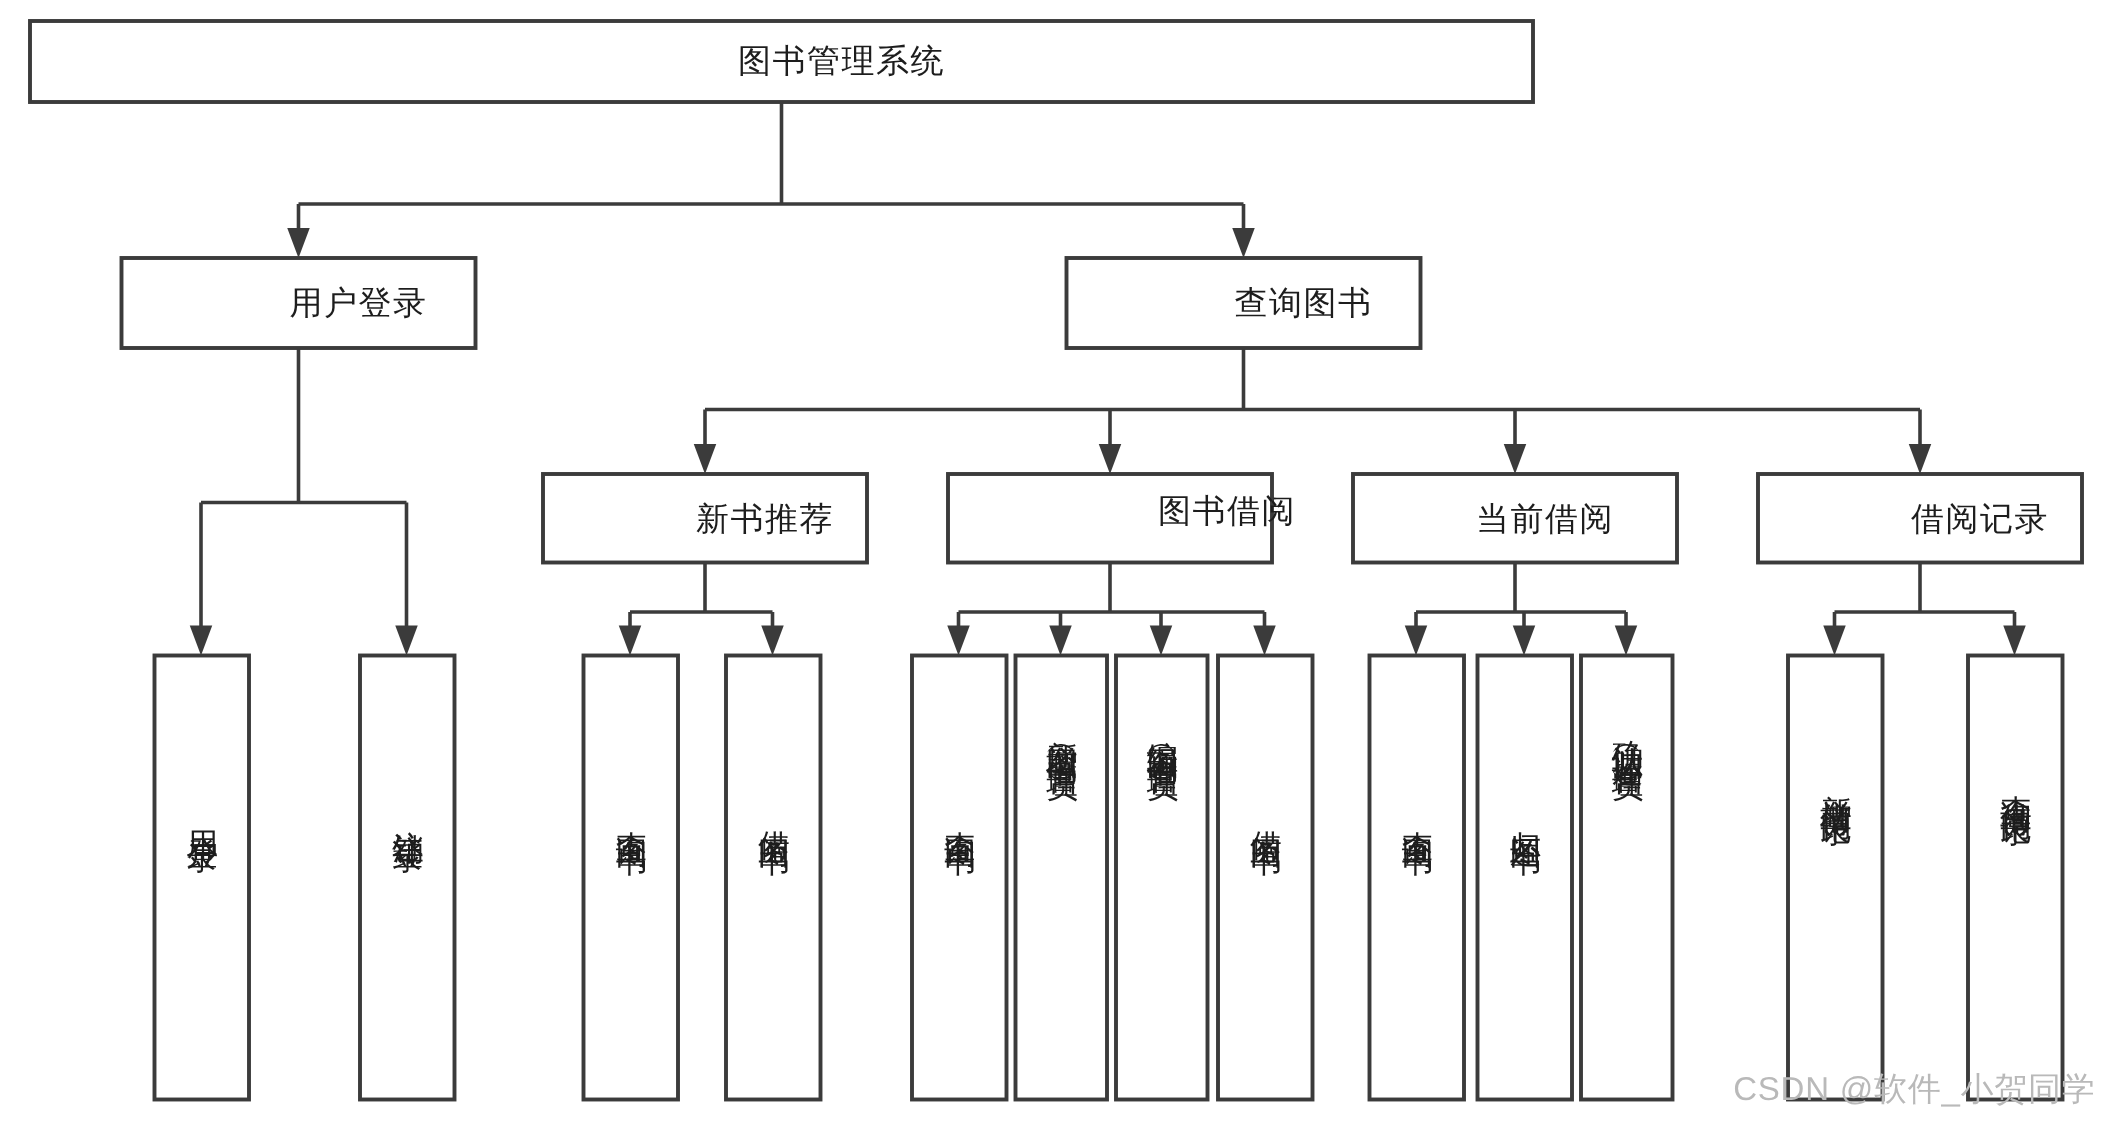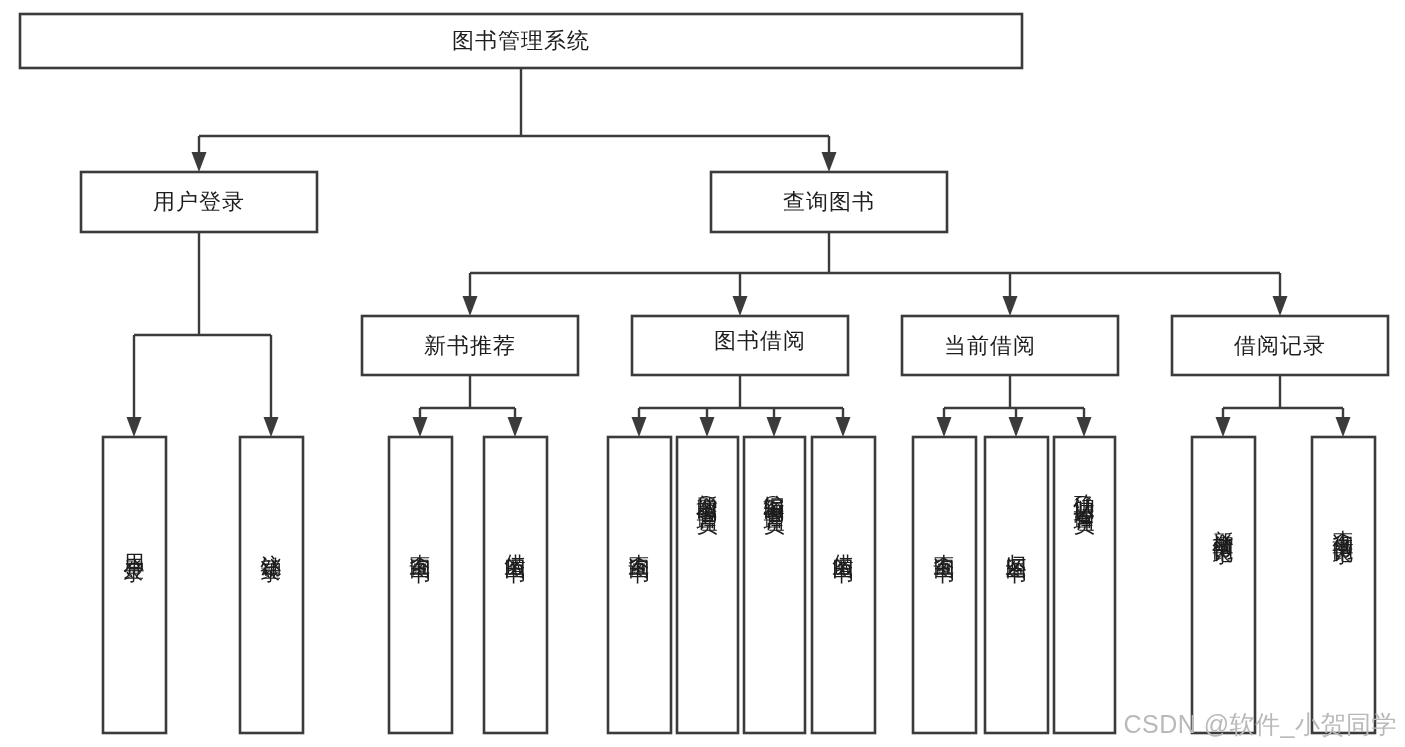--- a/index.html
+++ b/index.html
@@ -55,34 +55,35 @@
     letter-spacing: 3px;
     color: #1d1d1d;
     white-space: nowrap;
   }
   .hlabel-wrap {
     position: absolute;
     display: flex;
     align-items: center;
     justify-content: center;
     pointer-events: none;
+    margin-left: 40px;
   }
   .hlabel-text {
     font-family: "Liberation Sans", "DejaVu Sans", sans-serif;
     font-size: 22px;
     color: #1d1d1d;
     letter-spacing: 1px;
     white-space: nowrap;
   }
   .watermark {
     position: absolute;
     right: 8px;
     bottom: 6px;
     font-family: "Liberation Sans", "DejaVu Sans", sans-serif;
-    font-size: 25px;
+    font-size: 22px;
     color: #b9b9b9;
     letter-spacing: 0.5px;
     white-space: nowrap;
     pointer-events: none;
   }
 </style>
 </head>
 <body>
 
 <div id="diagram-root">
@@ -172,21 +173,21 @@
       </div>
       <div class="hlabel-wrap" style="left: 81px; top: 172px; width: 236px; height: 60px;">
         <div class="hlabel-text">用户登录</div>
       </div>
       <div class="hlabel-wrap" style="left: 711px; top: 172px; width: 236px; height: 60px;">
         <div class="hlabel-text">查询图书</div>
       </div>
       <div class="hlabel-wrap" style="left: 362px; top: 316px; width: 216px; height: 59px; border-radius: 16px;">
         <div class="hlabel-text">新书推荐</div>
       </div>
-      <div class="hlabel-wrap" style="left: 608px; top: 316px; width: 216px; height: 49px; padding-left: 44px;">
+      <div class="hlabel-wrap" style="left: 626px; top: 316px; width: 216px; height: 49px; padding-left: 44px;">
         <div class="hlabel-text">图书借阅</div>
       </div>
       <div class="hlabel-wrap" style="left: 902px; top: 316px; width: 176px; height: 59px;">
         <div class="hlabel-text">当前借阅</div>
       </div>
       <div class="hlabel-wrap" style="left: 1172px; top: 316px; width: 216px; height: 59px;">
         <div class="hlabel-text">借阅记录</div>
       </div>
       <div class="vlabel-wrap" style="left: 103px; top: 437px; width: 63px; height: 196px; padding-top: 100px;">
         <div class="vlabel-text">用户登录</div>

